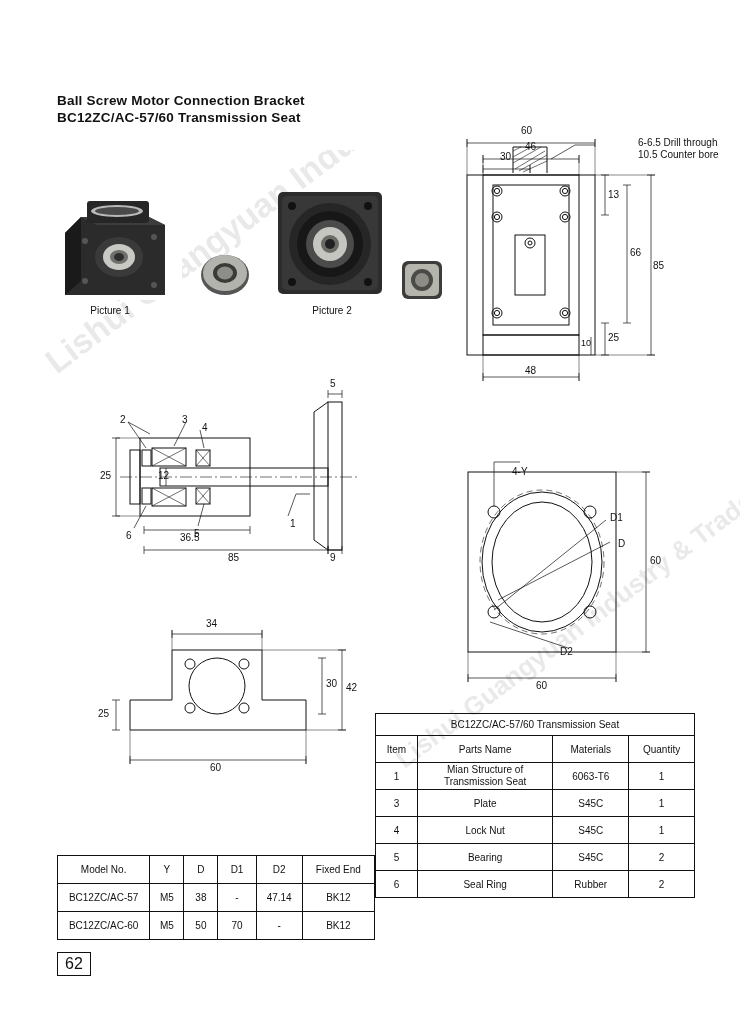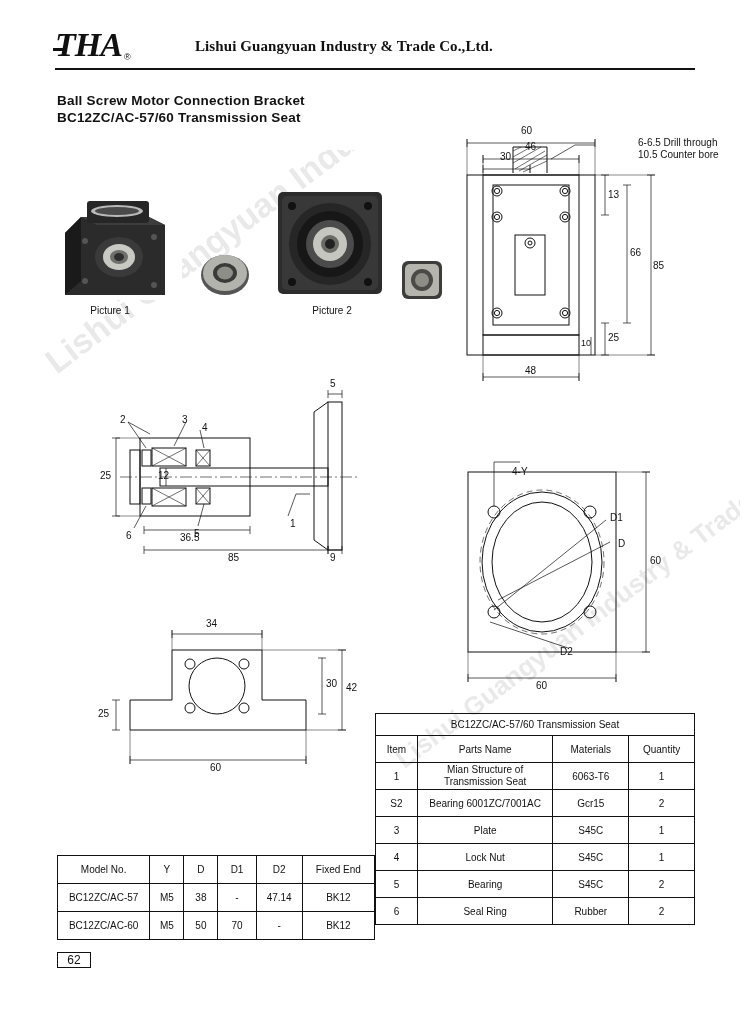--- a/index.html
+++ b/index.html
@@ -62,41 +62,32 @@
   table td, table th { border:1px solid #111; text-align:center; font-weight:normal; padding:0; }
   .tbl-parts { position:absolute; left:375px; top:713px; width:320px; }
   .tbl-parts td, .tbl-parts th { height:27px; }
   .tbl-parts .cap-row td { height:22px; }
   .tbl-model { position:absolute; left:57px; top:855px; width:318px; }
   .tbl-model td, .tbl-model th { height:28px; }
 
   
   .pagebox {
     position:absolute; left:57px; top:952px;
-    width:34px; height:16px; border:1px solid #111;
+    width:34px; height:24px; border:1px solid #111;
     display:flex; align-items:center; justify-content:center;
-    font-size:12px;
+    font-size:16px;
   }
   .two-lines { line-height:12px; }
   svg { display:block; }
 </style>
 </head>
 <body>
 
 <div class="page">
 
-  <div class="header">
-    <div class="logo">
-      <span class="logo-mark">THA</span>
-      <span class="logo-reg">®</span>
-      <span class="logo-bar"></span>
-    </div>
-    <div class="company">Lishui Guangyuan Industry &amp; Trade Co.,Ltd.</div>
-    <div class="header-rule"></div>
-  </div>
 
   <div class="title-block">
     <div class="title-line">Ball Screw Motor Connection Bracket</div>
     <div class="title-line">BC12ZC/AC-57/60 Transmission Seat</div>
   </div>
 
   <div class="watermark">
     <div class="wm-text wm1">Lishui Guangyuan Industry &amp; Trade Co.,Ltd.</div>
     <div class="wm-text wm2">Lishui Guangyuan Industry &amp; Trade Co.,Ltd.</div>
   </div>
@@ -388,26 +379,20 @@
       <td>
         <div class="two-lines">
           <span>Mian Structure of</span><br>
           <span>Transmission Seat</span>
         </div>
       </td>
       <td>6063-T6</td>
       <td>1</td>
     </tr>
     <tr>
-      <td>S2</td>
-      <td>Bearing 6001ZC/7001AC</td>
-      <td>Gcr15</td>
-      <td>2</td>
-    </tr>
-    <tr>
       <td>3</td>
       <td>Plate</td>
       <td>S45C</td>
       <td>1</td>
     </tr>
     <tr>
       <td>4</td>
       <td>Lock Nut</td>
       <td>S45C</td>
       <td>1</td>

